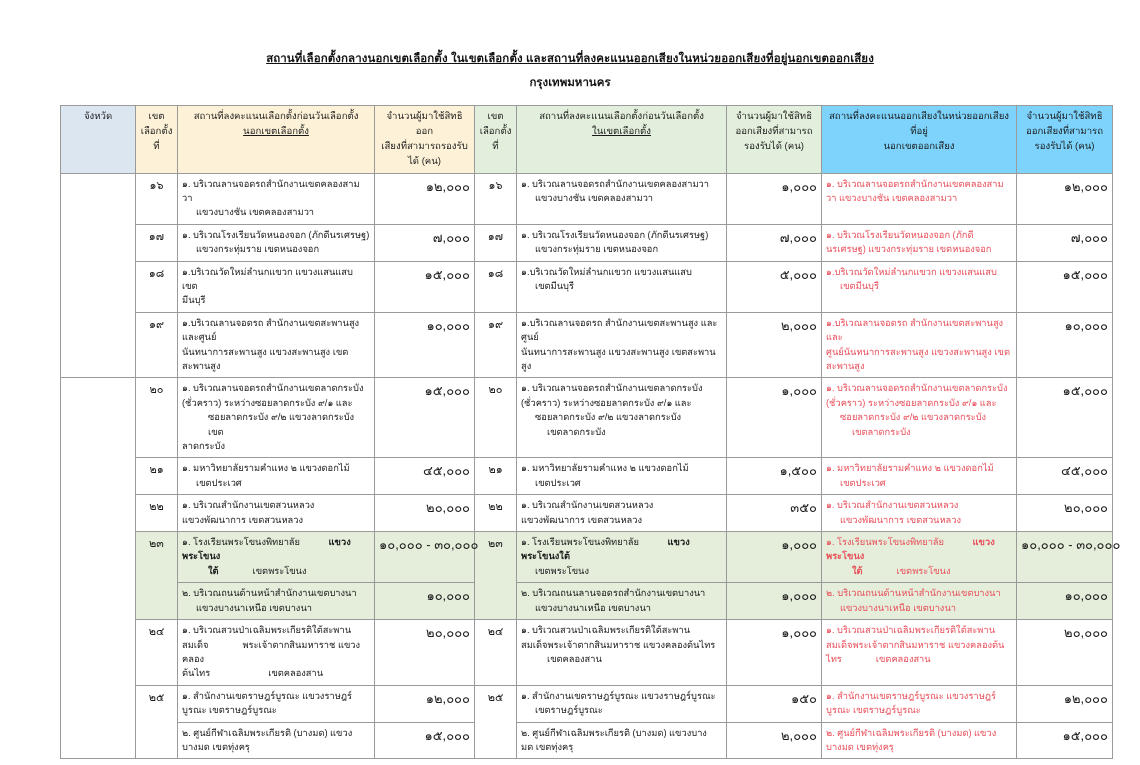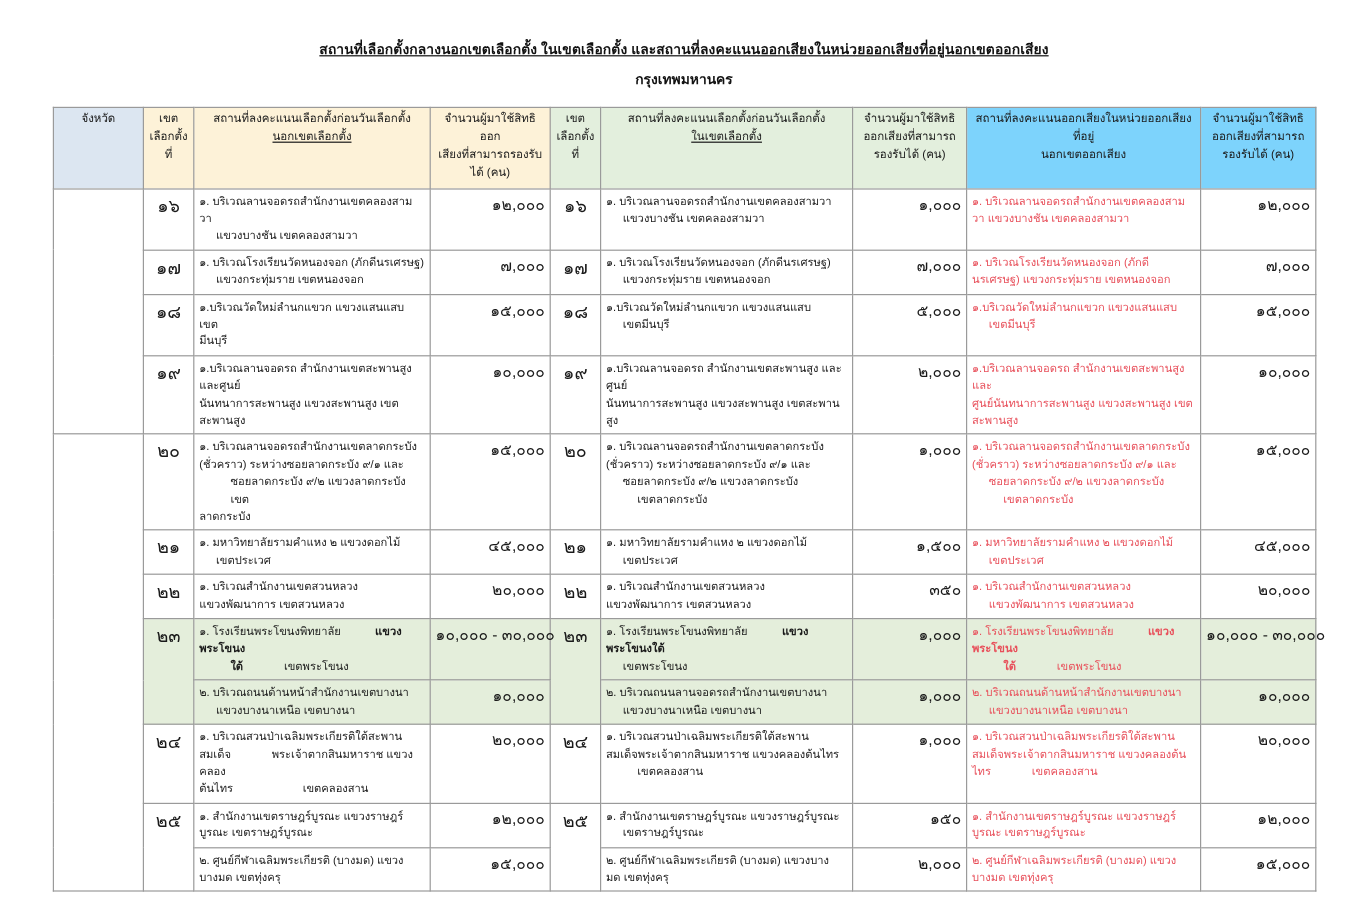--- a/index.html
+++ b/index.html
@@ -13,21 +13,21 @@
     height: 765px;
     font-family: "Liberation Sans", "DejaVu Sans", sans-serif;
     color: #1a1a1a;
     overflow: hidden;
   }
   .page {
     position: relative;
     width: 1140px;
     height: 641px;
     box-sizing: border-box;
-    padding: 0;
+    padding: 16px;
   }
 
   
   .title-block {
     padding-top: 34px;
     text-align: center;
   }
   .doc-title {
     font-size: 11.5px;
     font-weight: 600;
@@ -85,21 +85,21 @@
   th.h-cream  { background: #fdf2d8; }
   th.h-green  { background: #e3efdd; }
   th.h-pink   { background: #7dd3fc; }
   th u { text-decoration: underline; }
 
   
   td.zone {
     text-align: center;
     vertical-align: top;
     padding-top: 4px;
-    font-size: 15px;
+    font-size: 11px;
   }
   td.num {
     text-align: right;
     padding-right: 12px;
     font-size: 13px;
     white-space: nowrap;
   }
   td.place { text-align: left; }
   td.prov  { background: #ffffff; }
   td.pink-place { color: #e8505b; }

